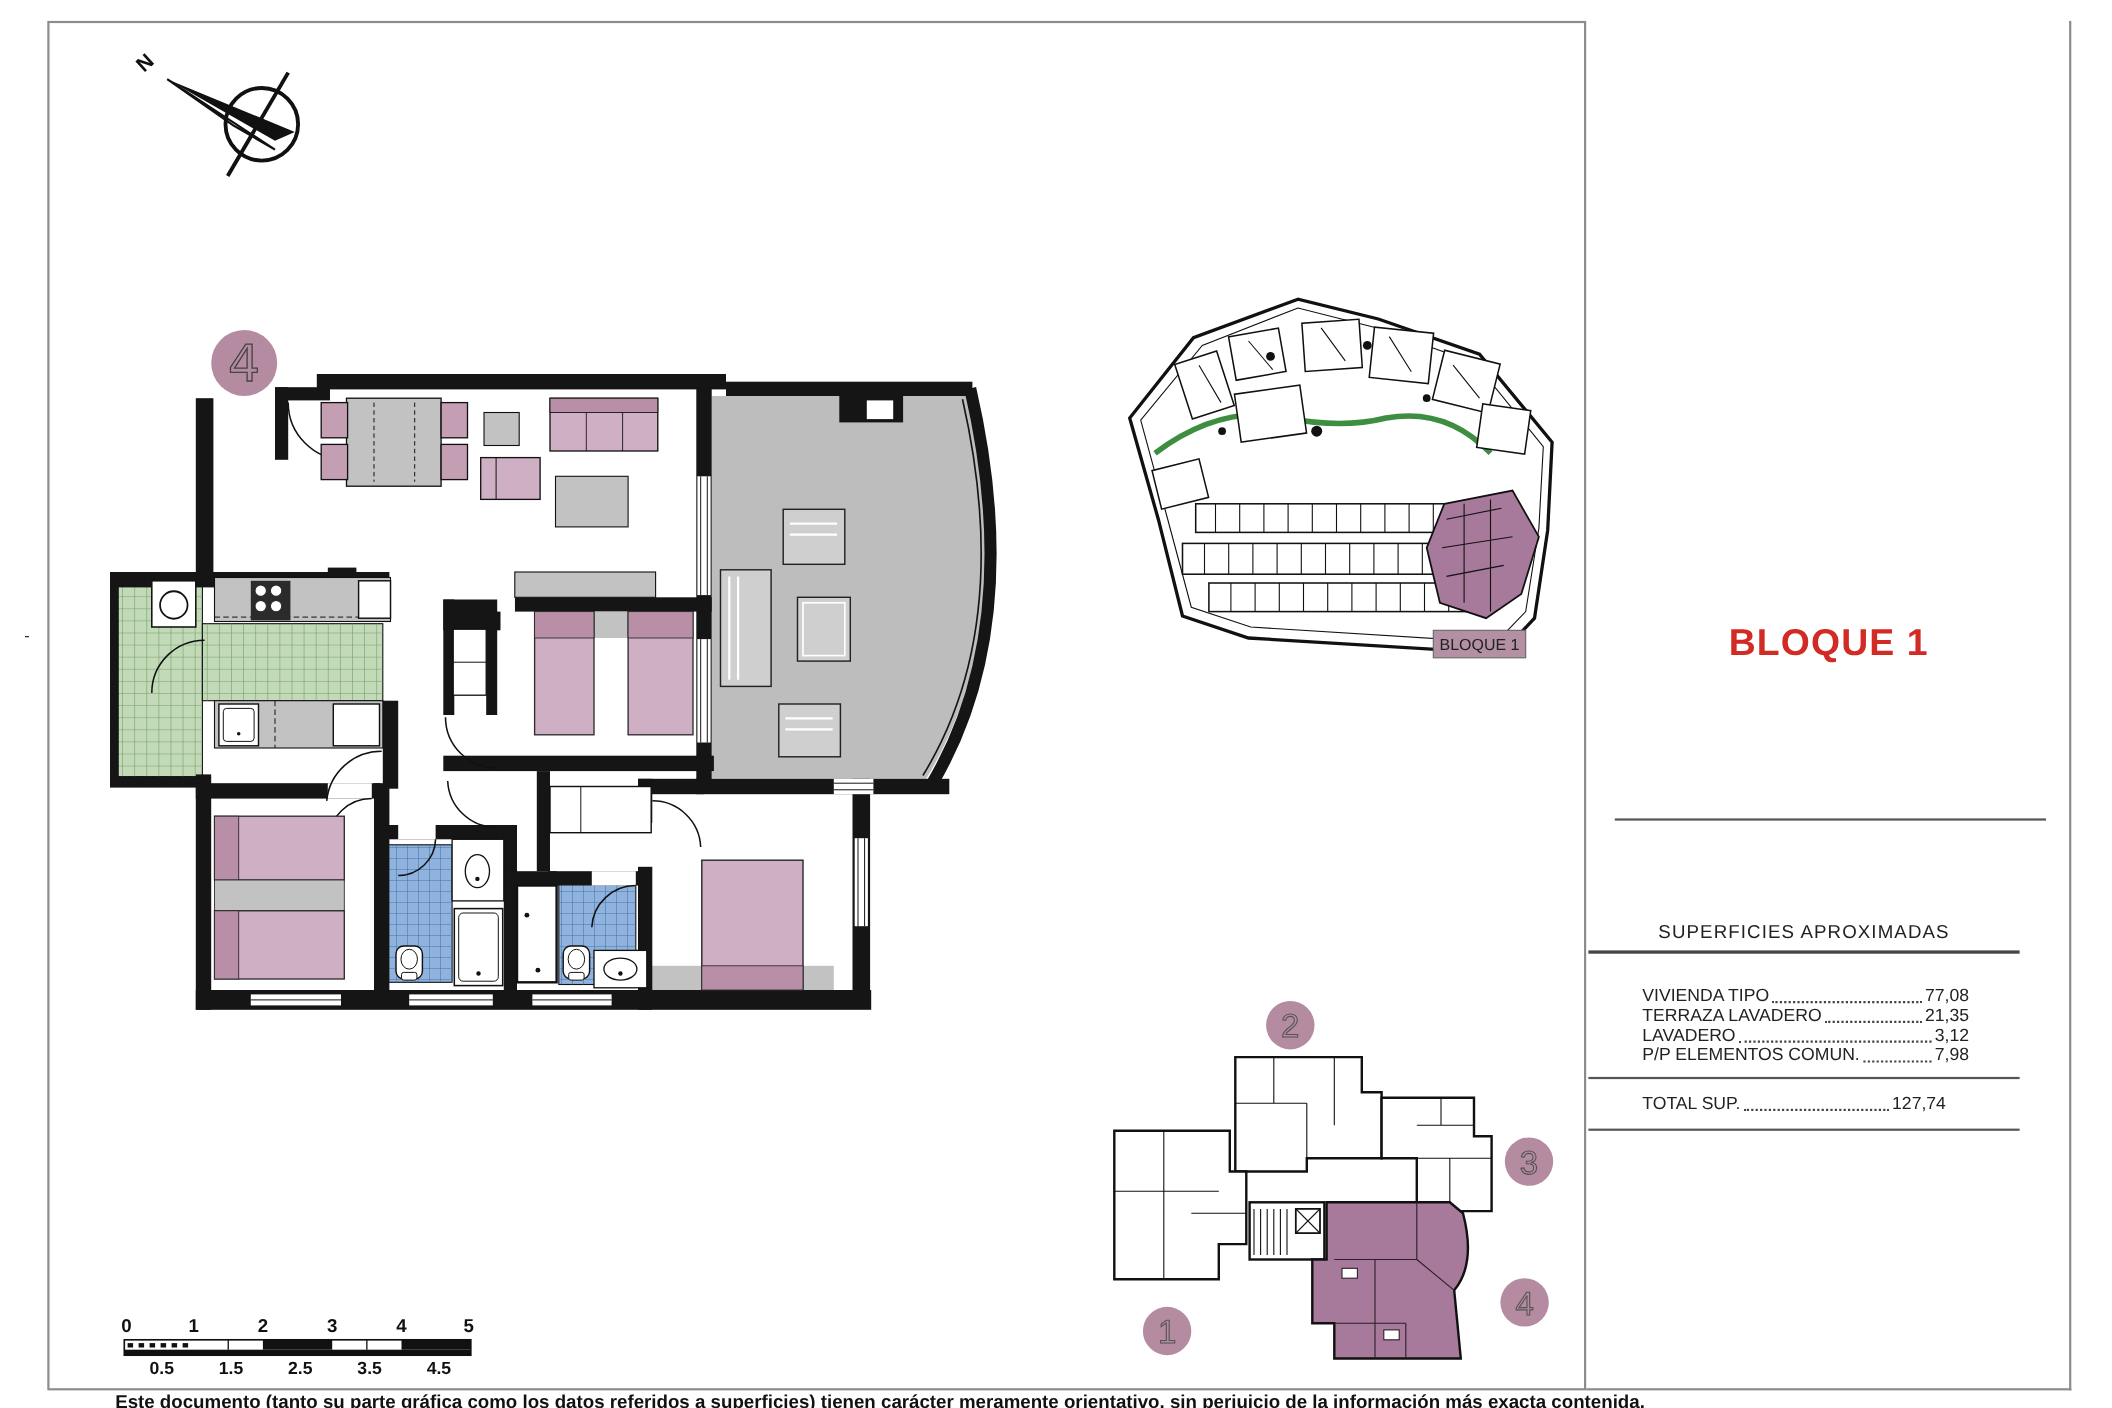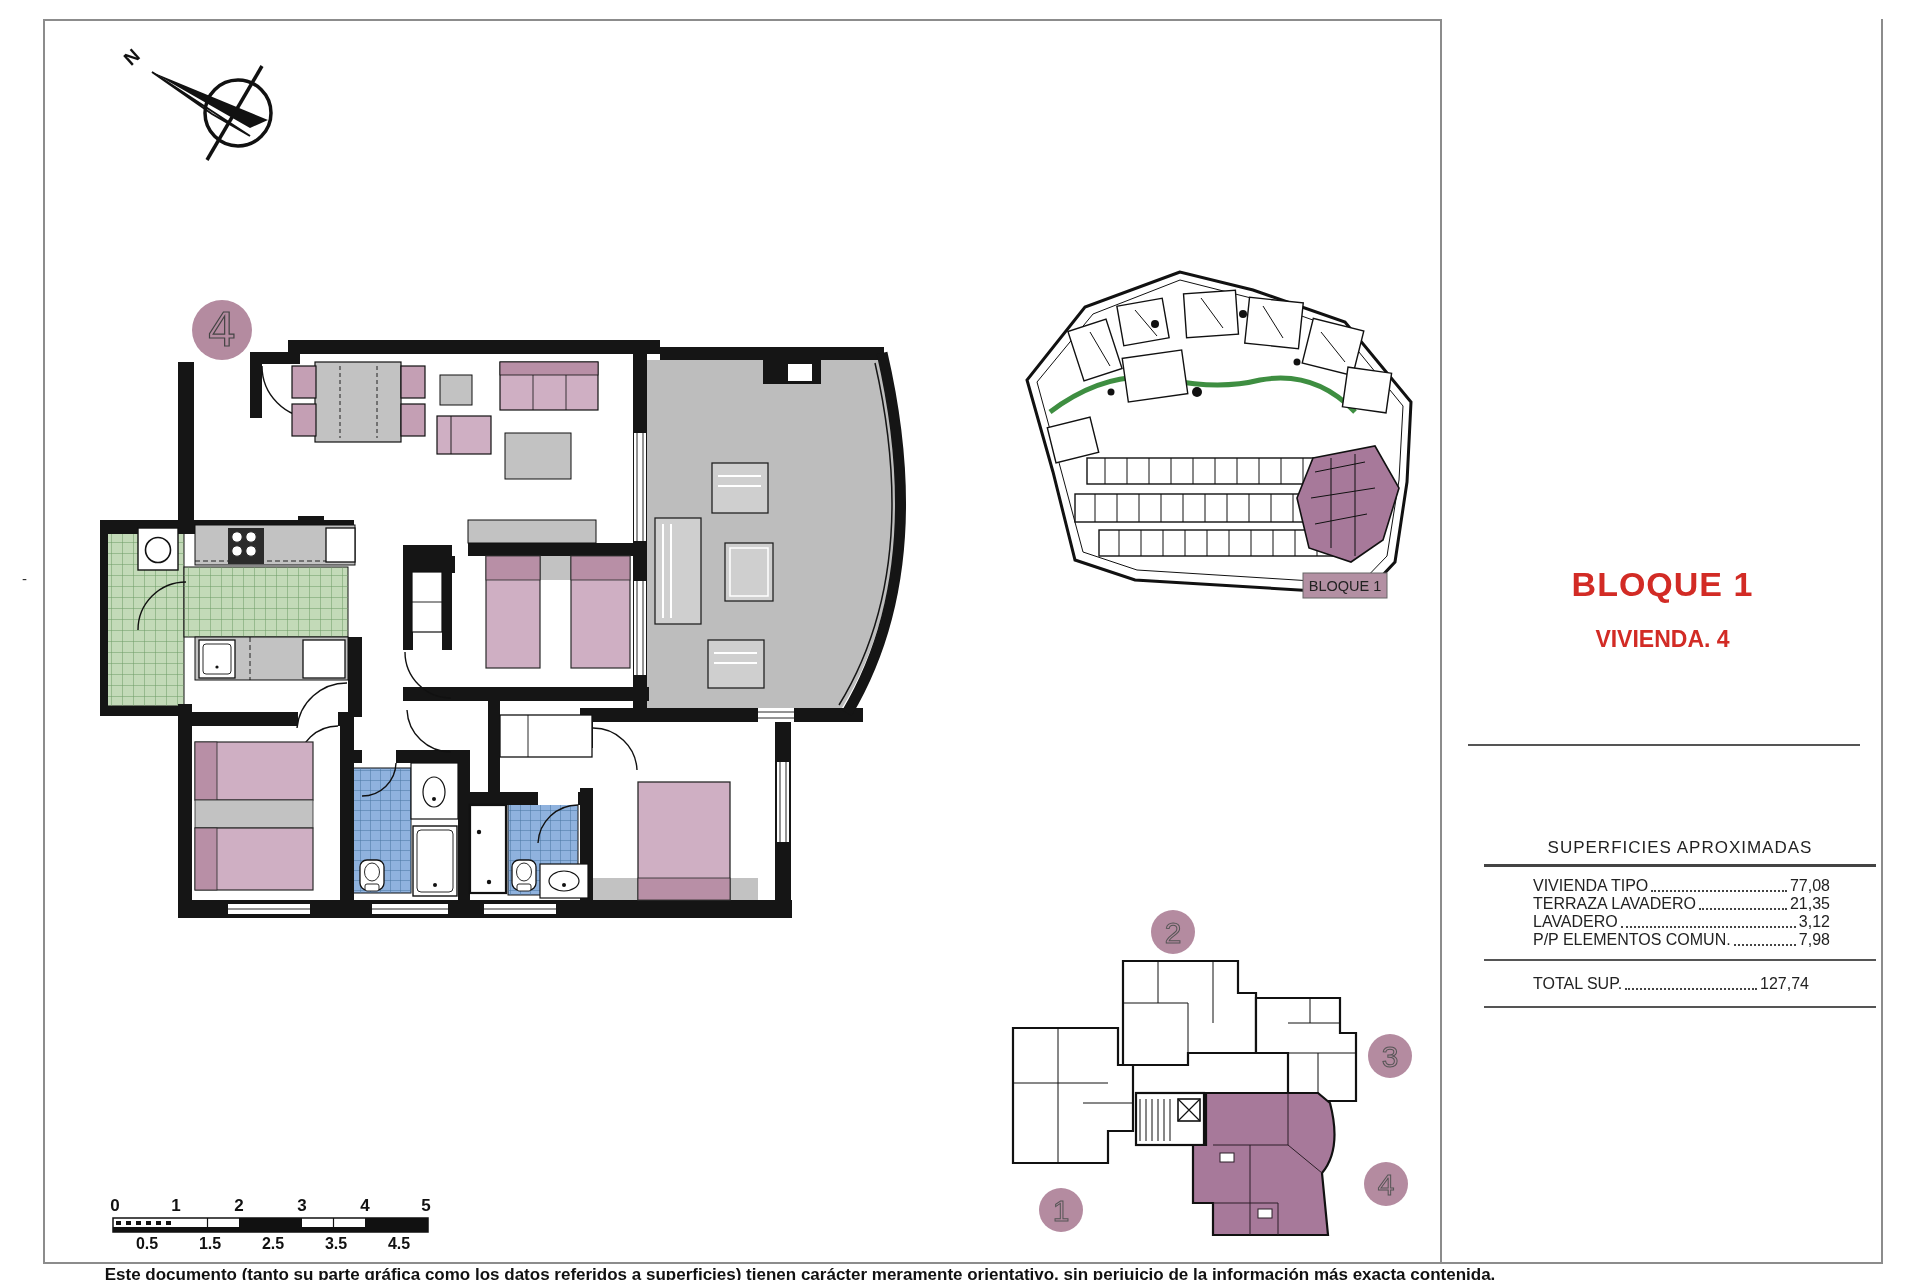--- a/index.html
+++ b/index.html
@@ -14,25 +14,25 @@
 
   
   #title-block{left:1444px;top:566px;width:437px;text-align:center;color:#d22b25;}
   #title-block .big{font-size:34px;font-weight:bold;letter-spacing:1px;line-height:36px;}
   #title-block .sub{font-size:23px;font-weight:bold;line-height:27px;}
   #title-block .gap{height:24px;}
 
   
   .hrule{background:#555;height:2px;}
   #rule-top{left:1468px;top:744px;width:392px;}
-  #surfaces{left:1484px;top:838px;width:392px;color:#222;}
+  #surfaces{left:1444px;top:838px;width:392px;color:#222;}
   #surfaces .s-header{text-align:center;font-size:17px;letter-spacing:1px;}
   #surfaces .s-rule{height:3px;background:#444;margin-top:6px;}
   #surfaces .s-rule.thin{height:2px;background:#555;}
-  #surfaces .s-rows{margin:10px 46px 0 49px;}
+  #surfaces .s-rows{margin:30px 46px 0 49px;}
   #surfaces .s-row{display:flex;align-items:flex-end;font-size:16px;line-height:18px;white-space:nowrap;}
   #surfaces .dots{flex:1;border-bottom:2px dotted #444;margin:0 3px 3px 3px;}
   #surfaces .s-rule.mid{margin-top:10px;}
   #surfaces .s-total{margin:14px 67px 0 49px;}
   #surfaces .s-rule.bot{margin-top:13px;}
 
   
   #disclaimer{left:30px;top:1265px;width:1540px;text-align:center;font-size:17px;font-weight:bold;
     color:#111;white-space:nowrap;}
   #dash-mark{left:22px;top:570px;font-size:15px;color:#333;}
@@ -299,21 +299,20 @@
       <path d="M300,210 L350,200 M296,236 L360,226 M300,262 L352,252 M316,196 V286 M340,192 V294"></path>
     </g>
 
     <rect x="288" y="311" width="84" height="25" fill="#b390a3" stroke="#666"></rect>
     <text x="330" y="329" font-size="14.5" text-anchor="middle" fill="#222">BLOQUE 1</text>
   </svg>
 
   <div id="title-block" class="abs">
     <div class="big">BLOQUE 1</div>
     <div class="gap"></div>
-    <div class="sub">VIVIENDA. 4</div>
   </div>
 
   <div id="rule-top" class="abs hrule"></div>
 
   <div id="surfaces" class="abs">
     <div class="s-header">SUPERFICIES APROXIMADAS</div>
     <div class="s-rule"></div>
     <div class="s-rows">
       <div class="s-row">
         <span>VIVIENDA TIPO</span>

